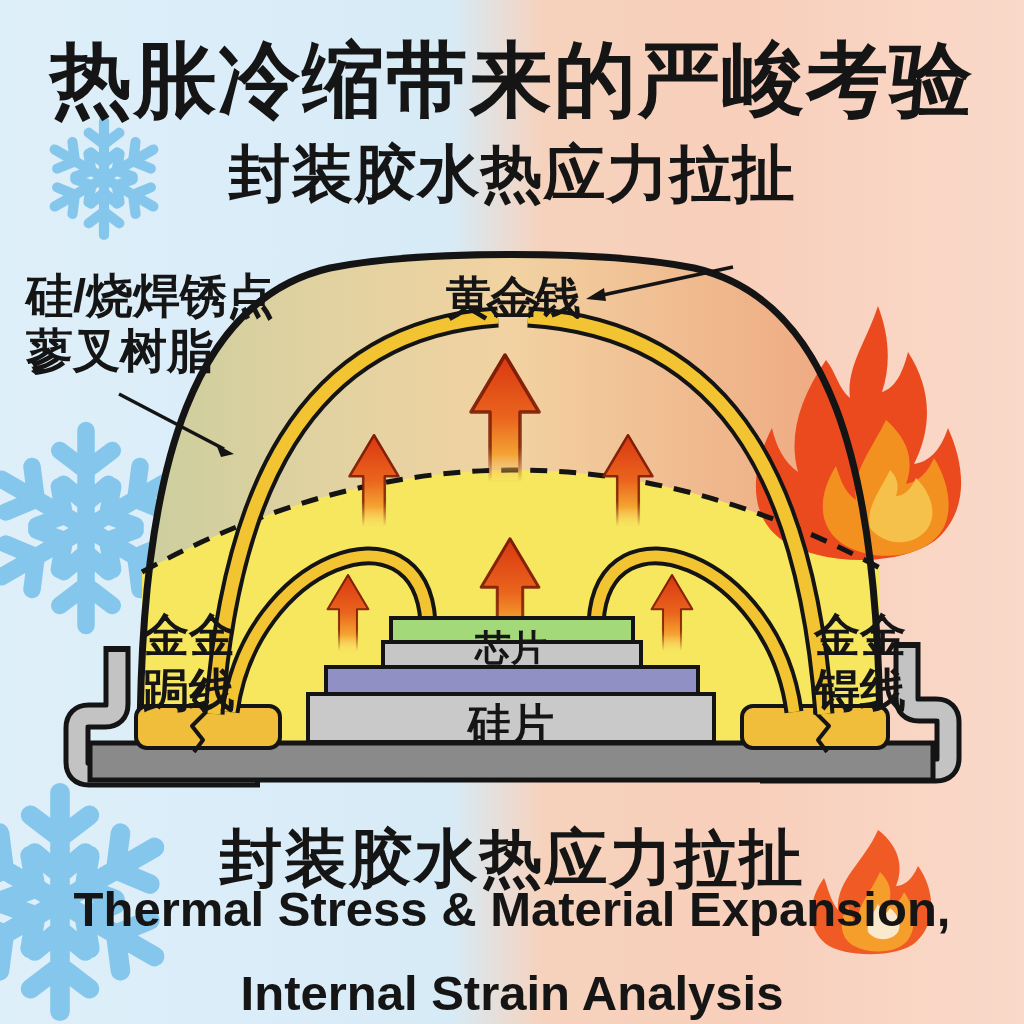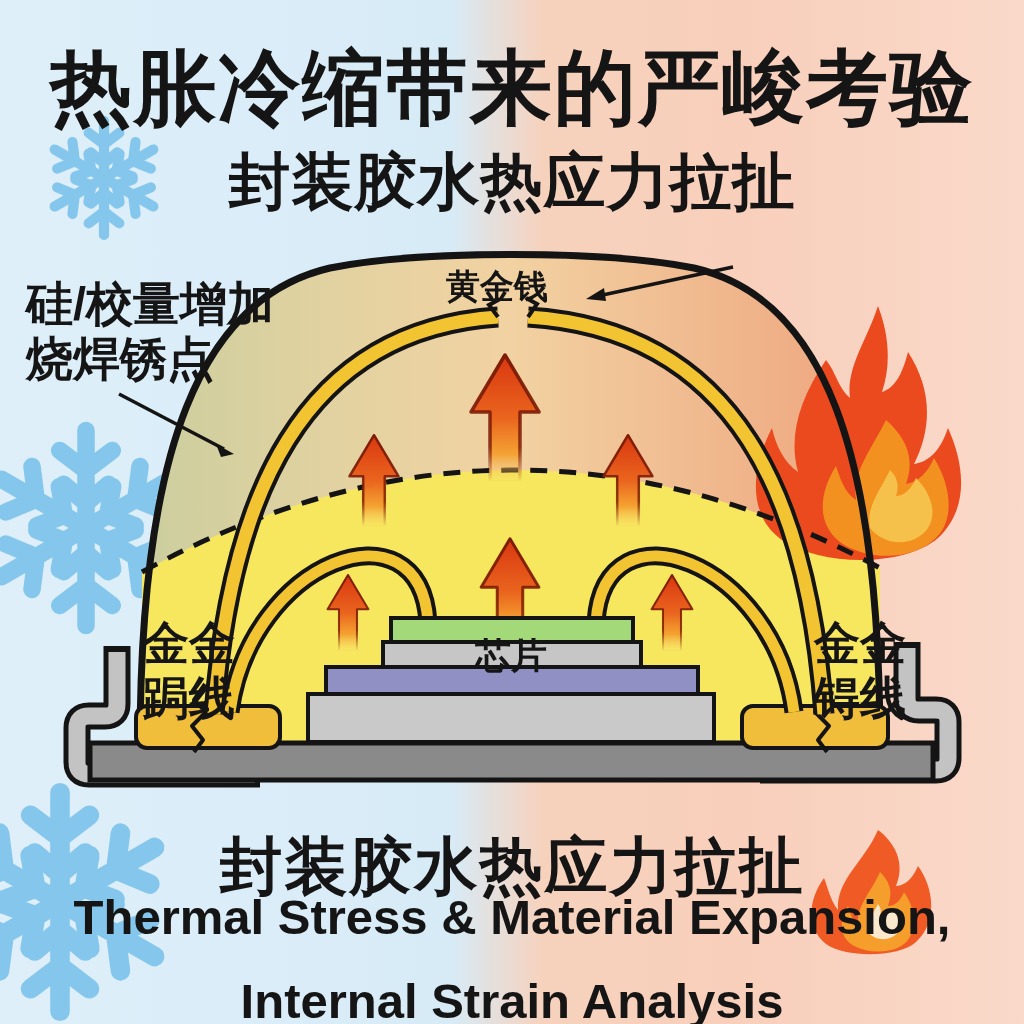--- a/index.html
+++ b/index.html
@@ -4,25 +4,25 @@
 <style>
   html,body{margin:0;padding:0;}
   #poster{
     position:relative;
     width:1024px;height:1024px;
     overflow:hidden;
     font-family:"Liberation Sans", sans-serif;
     background:linear-gradient(90deg,#DEEFF9 0%, #D7EBF7 44%, #F6D2BD 53%, #F8CFBB 72%, #FAD9CA 100%);
   }
   #art{position:absolute;inset:0;z-index:1;}
-  .lbl{position:absolute;z-index:2;color:#151515;font-weight:900;white-space:nowrap;margin-top:8px;}
+  .lbl{position:absolute;z-index:2;color:#151515;font-weight:900;white-space:nowrap;}
   .title{top:26px;left:50%;transform:translateX(-50%);font-size:82px;letter-spacing:2px;}
   .subtitle{top:132px;left:50%;transform:translateX(-50%);font-size:62px;letter-spacing:1px;}
   .resin{left:26px;top:268px;font-size:47px;line-height:1.18;}
-  .goldwire{left:446px;top:256px;font-size:34px;}
+  .goldwire{left:446px;top:268px;font-size:45px;}
   .solder{left:733px;top:238px;font-size:44px;}
   .bond{font-size:46px;line-height:1.2;}
   .bond-left{left:143px;top:608px;}
   .bond-right{left:814px;top:608px;}
   .chip{left:511px;top:624px;transform:translateX(-50%);font-size:36px;}
   .wafer{left:511px;top:696px;transform:translateX(-50%);font-size:43px;}
   .footer-cn{top:816px;left:50%;transform:translateX(-50%);font-size:63px;letter-spacing:2px;}
   .footer-en1{top:881px;left:50%;transform:translateX(-50%);font-size:49px;font-weight:700;}
   .footer-en2{top:965px;left:50%;transform:translateX(-50%);font-size:49px;font-weight:700;}
 </style>
@@ -151,34 +151,35 @@
     <g>
       <line x1="733" y1="267" x2="598" y2="296" stroke="#141414" stroke-width="3.5"></line>
       <polygon points="586,299 604,288 606,301" fill="#141414"></polygon>
     </g>
   </svg>
 
   <div class="lbl title">热胀冷缩带来的严峻考验</div>
   <div class="lbl subtitle">封装胶水热应力拉扯</div>
 
   <div class="lbl resin">
-    <div>硅/校量增加</div>
-    <div>烧焊锈点</div>
+    <div>硅/烧焊锈点</div>
+    <div>蓼叉树脂</div>
   </div>
 
   <div class="lbl goldwire">黄金钱</div>
 
   <div class="lbl bond bond-left">
     <div>金金</div>
     <div>跼线</div>
   </div>
   <div class="lbl bond bond-right">
     <div>金金</div>
     <div>锝线</div>
   </div>
 
   <div class="lbl chip">芯片</div>
+  <div class="lbl wafer">硅片</div>
 
   <div class="lbl footer-cn">封装胶水热应力拉扯</div>
   <div class="lbl footer-en1">Thermal Stress &amp; Material Expansion,</div>
   <div class="lbl footer-en2">Internal Strain Analysis</div>
 
 </div>
 
 </body></html>

